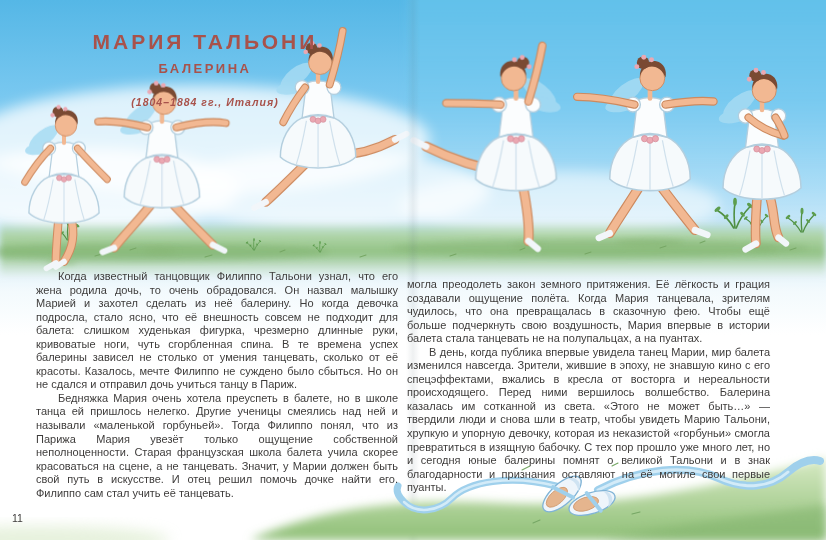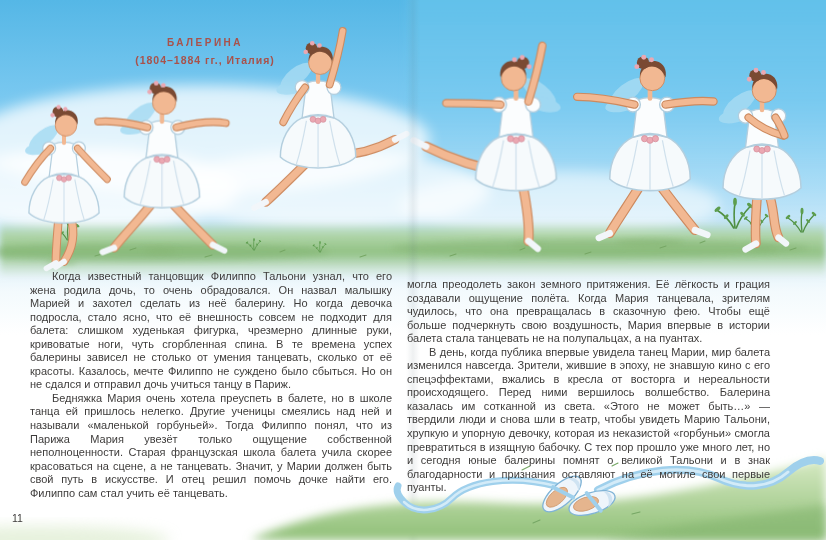--- a/index.html
+++ b/index.html
@@ -17,28 +17,28 @@
   .legF{stroke:#f2b892;stroke-width:4.9;fill:none;stroke-linecap:round;}
   .foot{stroke:#f2f6fa;stroke-width:4.2;fill:none;stroke-linecap:round;}
   .fold{stroke:#cfe0ec;stroke-width:.8;fill:none;}
   .dash{stroke:#76a765;stroke-width:1.1;fill:none;stroke-linecap:round;}
 
   .title-block{
     position:absolute;left:40px;top:30px;width:330px;text-align:center;
     color:#a8524b;font-weight:bold;
   }
   .title-main{font-size:21px;letter-spacing:3px;line-height:24px;}
-  .title-sub{font-size:10px;letter-spacing:2.5px;margin-top:7px;}
-  .title-dates{font-size:10.5px;letter-spacing:1px;margin-top:6px;}
+  .title-sub{font-size:13px;letter-spacing:2.5px;margin-top:7px;}
+  .title-dates{font-size:10.5px;letter-spacing:1px;margin-top:20px;font-style:italic;}
 
   .col{
     position:absolute;top:270px;font-size:11px;line-height:13.55px;
     color:#3e3c3b;text-align:justify;
   }
-  .col-left{left:30px;width:362px;}
+  .col-left{left:36px;width:362px;}
   .col-right{left:407px;width:363px;margin-top:8px;}
   .col p{margin:0;text-indent:22px;}
   .col p.noindent{text-indent:0;}
 
   .page-number{
     position:absolute;left:12px;bottom:16px;font-size:10.5px;color:#3e3c3b;
   }
 </style>
 </head>
 <body>
@@ -277,20 +277,21 @@
     <g class="dash">
       <path d="M522,470 l8,-4"></path>
           <path d="M612,466 l6,-3"></path>
           <path d="M632,514 l8,-2"></path>
           <path d="M540,520 l-7,3"></path>
     </g>
   </g>
 </svg>
 
 <div class="title-block">
+  <div class="title-main">МАРИЯ ТАЛЬОНИ</div>
   <div class="title-sub">БАЛЕРИНА</div>
   <div class="title-dates">(1804–1884 гг., Италия)</div>
 </div>
 
 <div class="col col-left">
   <p>Когда известный танцовщик Филиппо Тальони узнал, что его жена родила дочь, то очень обрадовался. Он назвал малышку Марией и захотел сделать из неё балерину. Но когда девочка подросла, стало ясно, что её внешность совсем не подходит для балета: слишком худенькая фигурка, чрезмерно длинные руки, кривоватые ноги, чуть сгорбленная спина. В те времена успех балерины зависел не столько от умения танцевать, сколько от её красоты. Казалось, мечте Филиппо не суждено было сбыться. Но он не сдался и отправил дочь учиться танцу в Париж.</p>
   <p>Бедняжка Мария очень хотела преуспеть в балете, но в школе танца ей пришлось нелегко. Другие ученицы смеялись над ней и называли «маленькой горбуньей». Тогда Филиппо понял, что из Парижа Мария увезёт только ощущение собственной неполноценности. Старая французская школа балета учила скорее красоваться на сцене, а не танцевать. Значит, у Марии должен быть свой путь в искусстве. И отец решил помочь дочке найти его. Филиппо сам стал учить её танцевать.</p>
 </div>
 
 <div class="col col-right">

